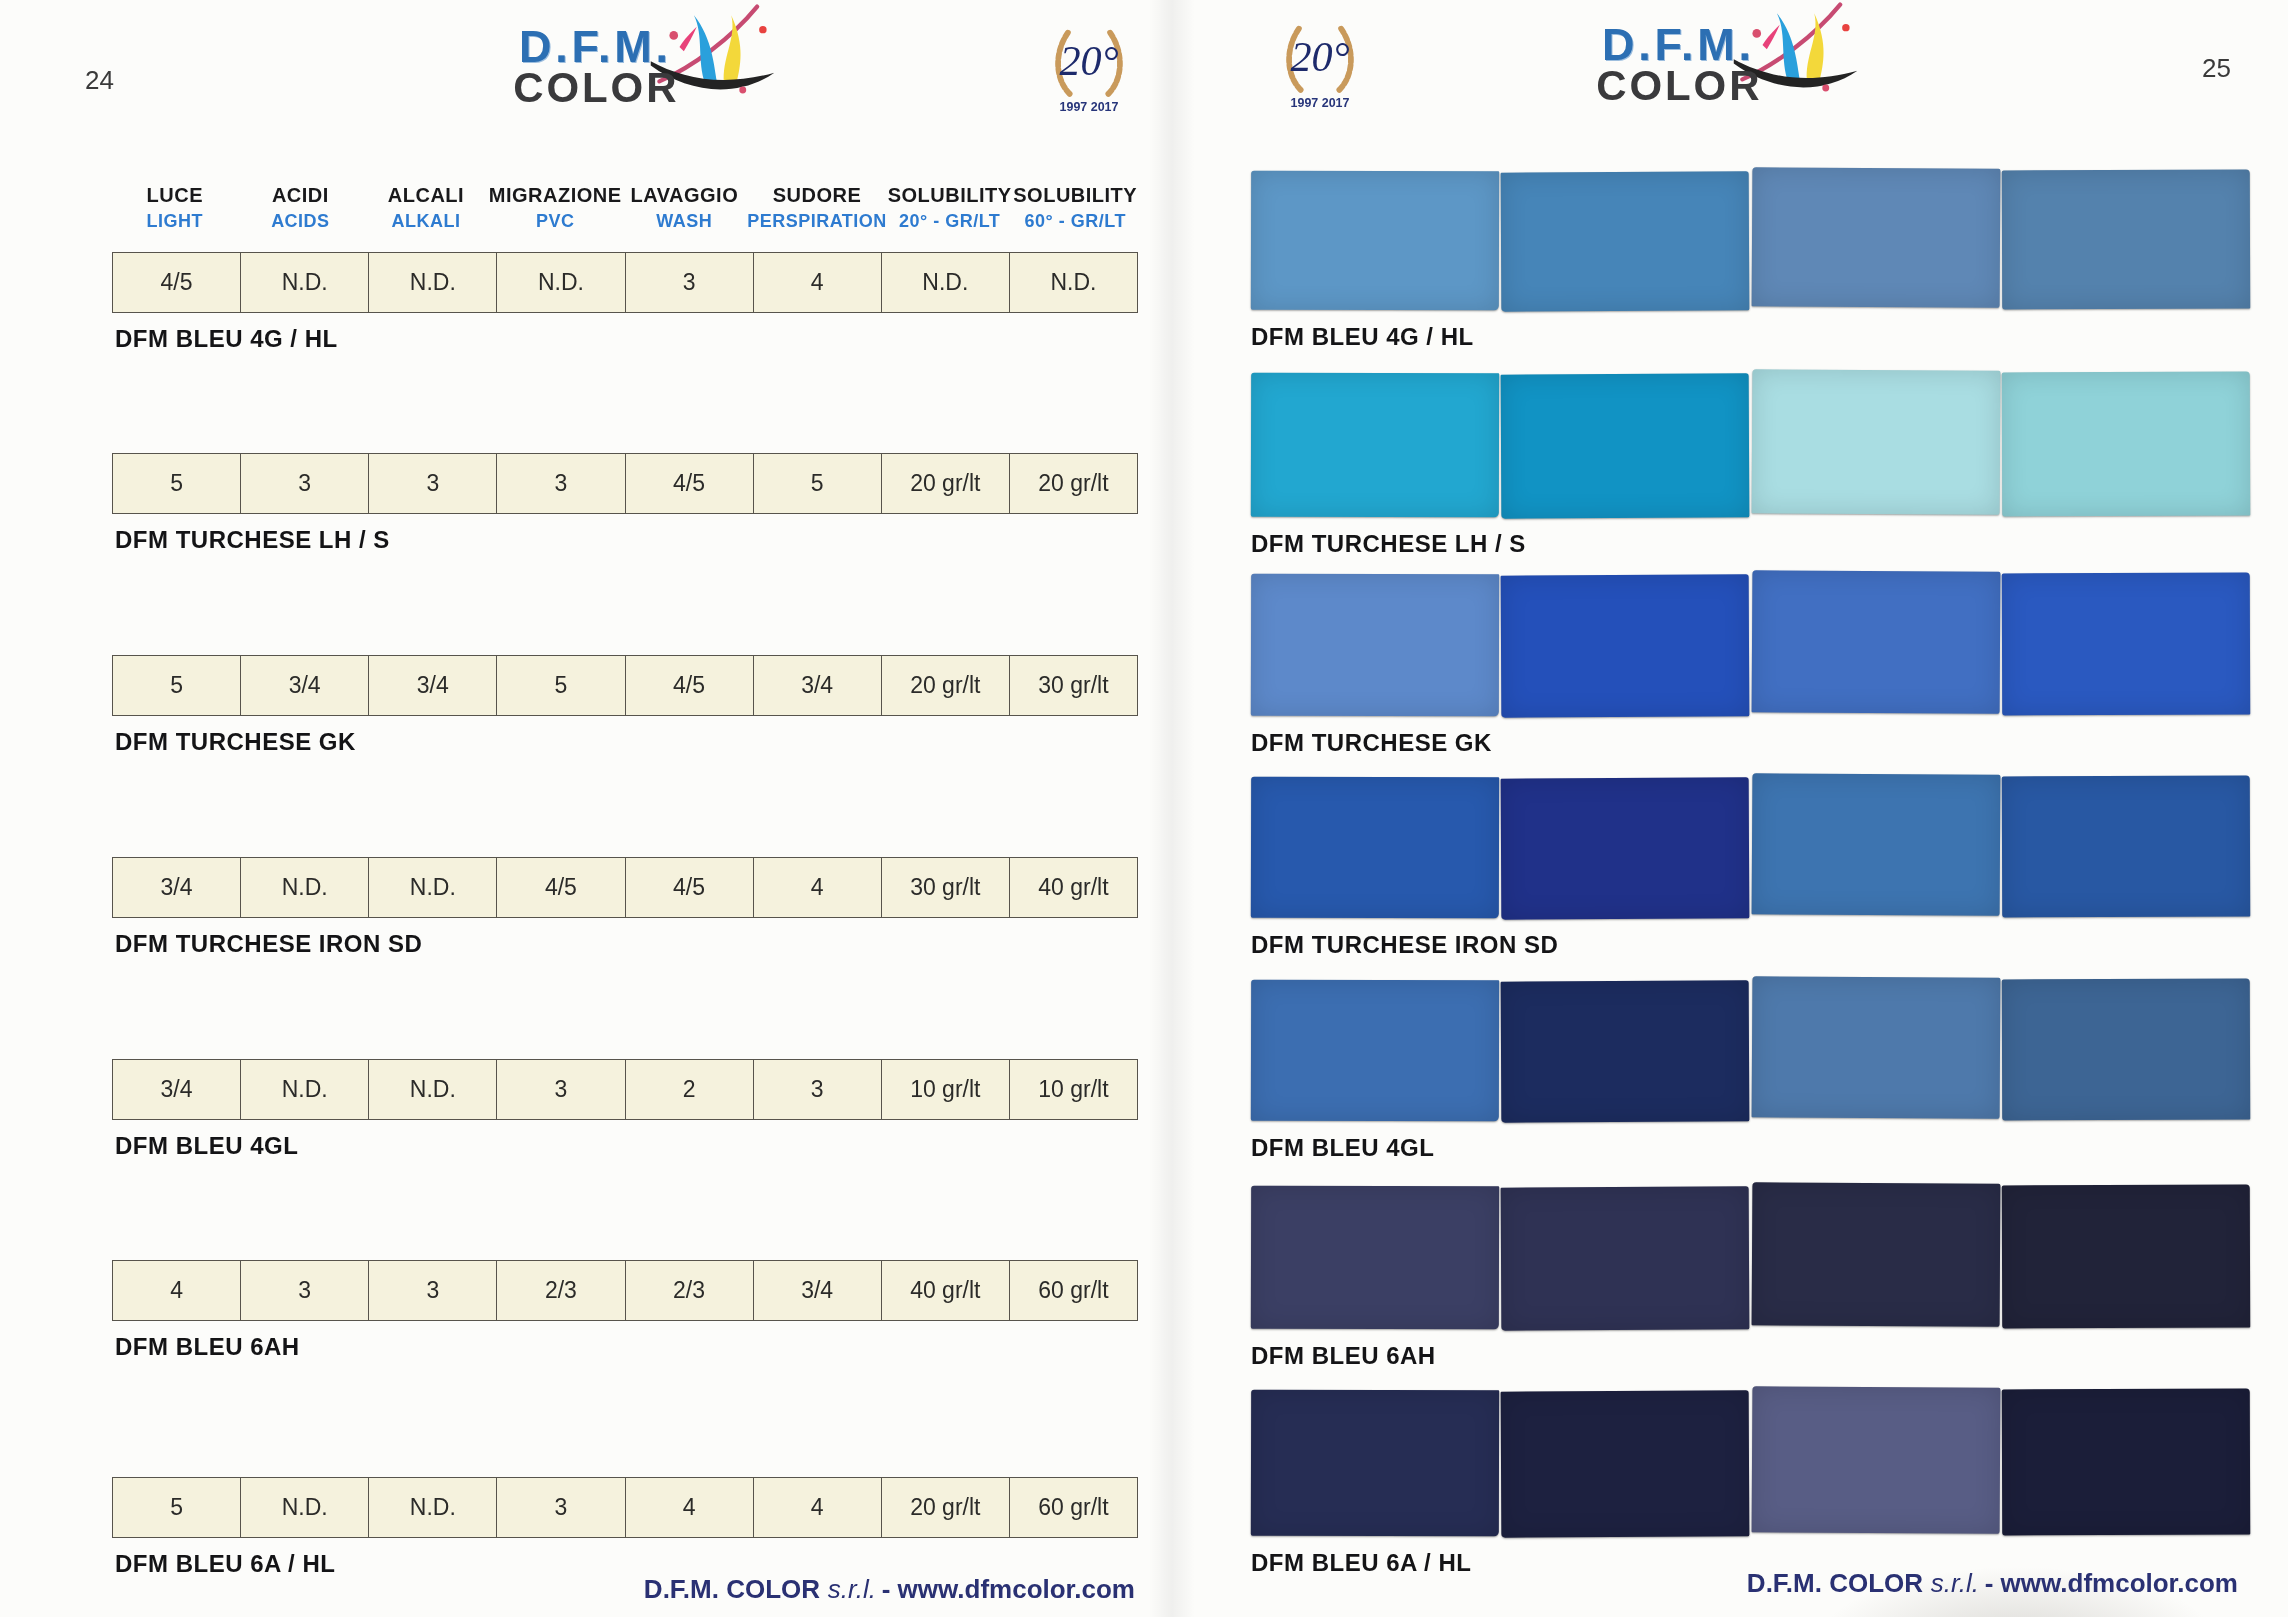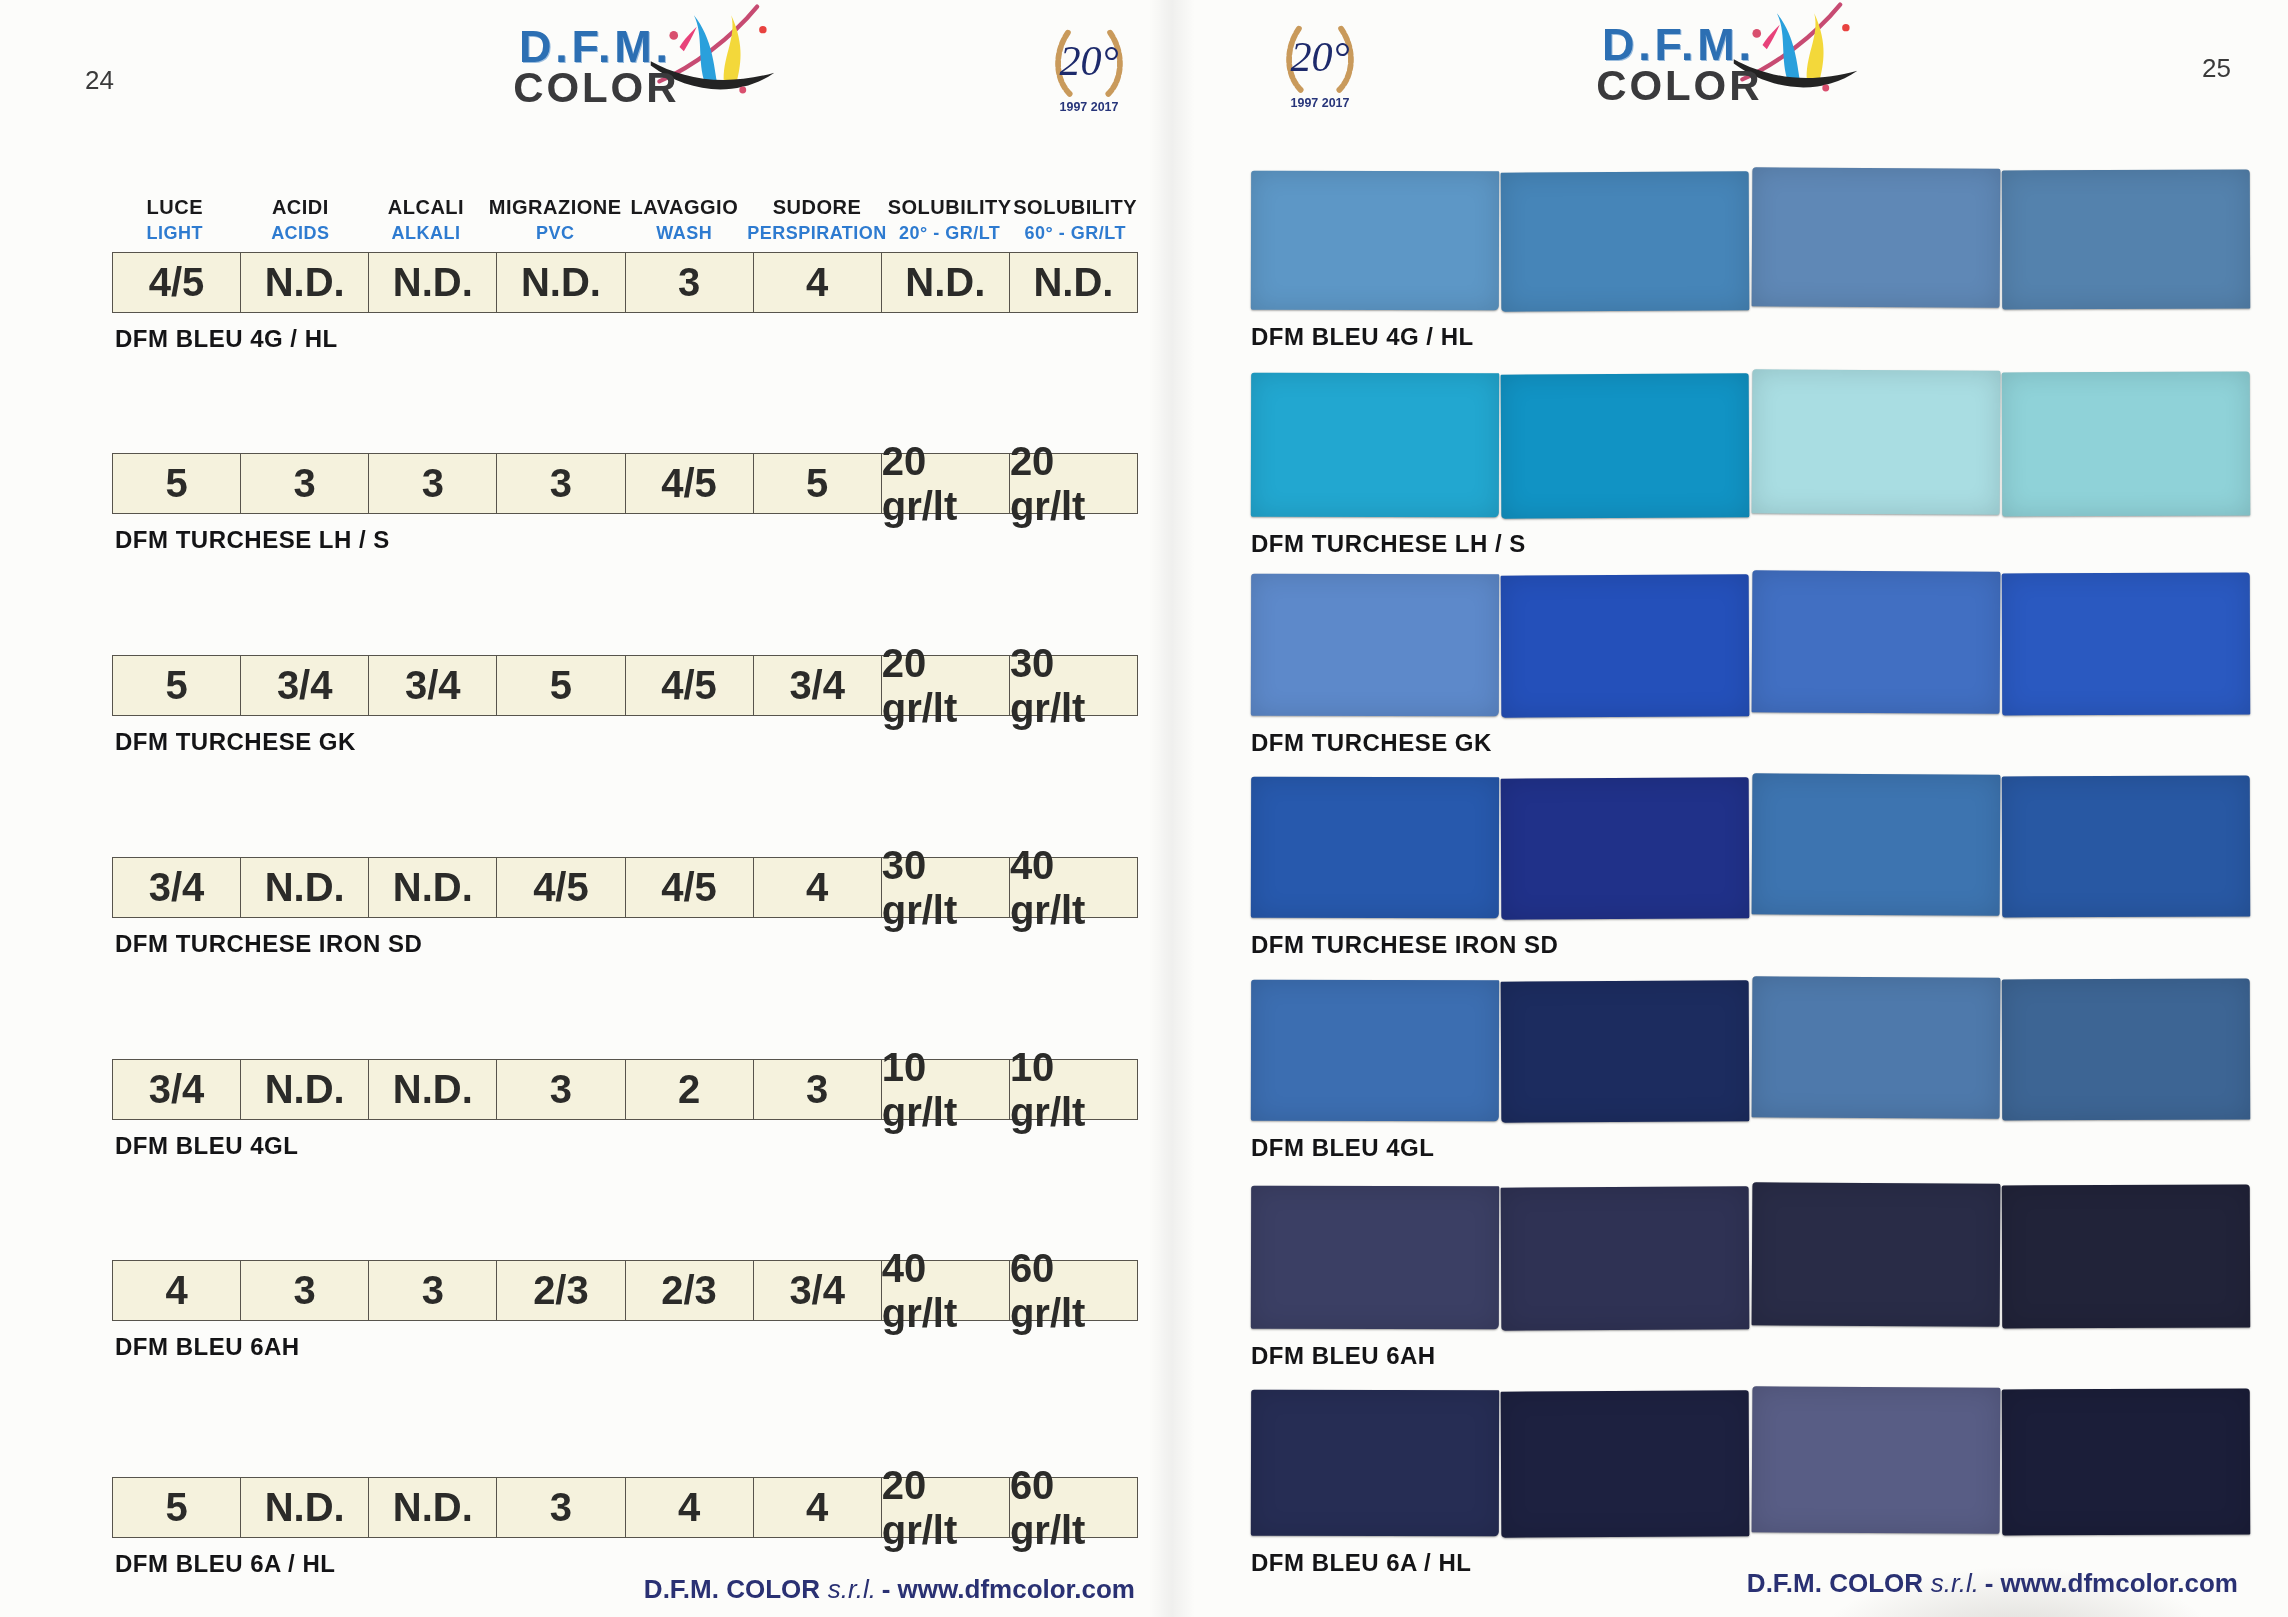--- a/index.html
+++ b/index.html
@@ -29,34 +29,34 @@
     position:absolute; left:-5.8px; top:54px;
     font-size:42px; font-weight:bold; letter-spacing:2.9px; color:#3a3a3c;
   }
   .logo svg.splash{ position:absolute; left:123px; top:-11.5px; }
 
   
   .badge{ position:absolute; width:100px; height:92px; }
 
   
   .lheader{
-    position:absolute; left:112px; top:194px; width:1026px;
+    position:absolute; left:112px; top:182px; width:1026px;
     display:flex;
   }
   .lhcol{ flex:1; text-align:center; line-height:1.35; }
   .lhcol .it{ display:block; font-size:20px; font-weight:bold; color:#19191b; letter-spacing:0.5px;}
   .lhcol .en{ display:block; font-size:18px; font-weight:bold; color:#2e7bd0; letter-spacing:0.5px;}
 
   .lrow{
     position:absolute; left:112px; width:1026px; height:61px; display:flex;
   }
   .cell{
     flex:1; background:#f5f2dd; border:1.9px solid #57544c;
     display:flex; align-items:center; justify-content:center;
-    font-size:40px; color:#2b2b29;font-weight:bold;
+    font-size:23px; color:#2b2b29;
   }
   .cell + .cell{ border-left:none; }
   .lrow-label{
     position:absolute; left:115px; font-size:24px; font-weight:bold;
     color:#141416; letter-spacing:0.5px;
   }
 
   .footer{
     position:absolute; font-size:26px; font-weight:bold; color:#2a3173;
     white-space:nowrap;

